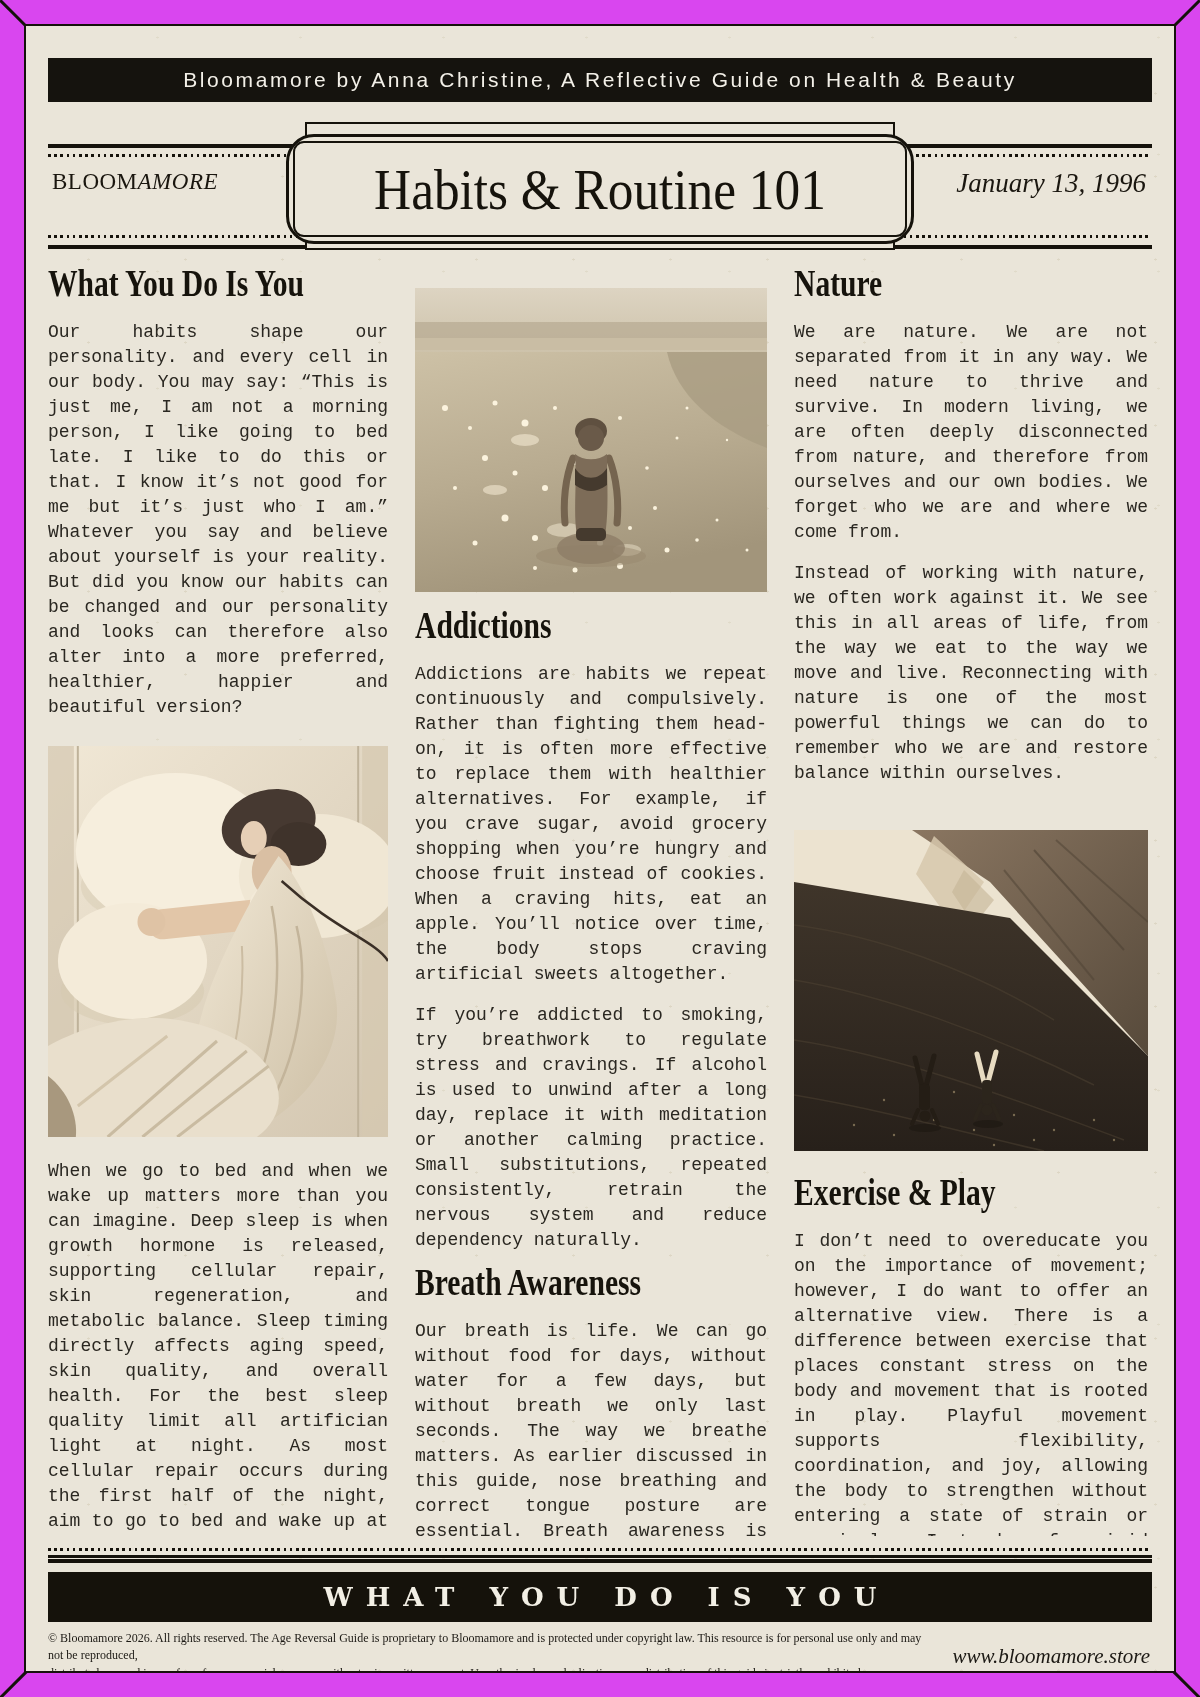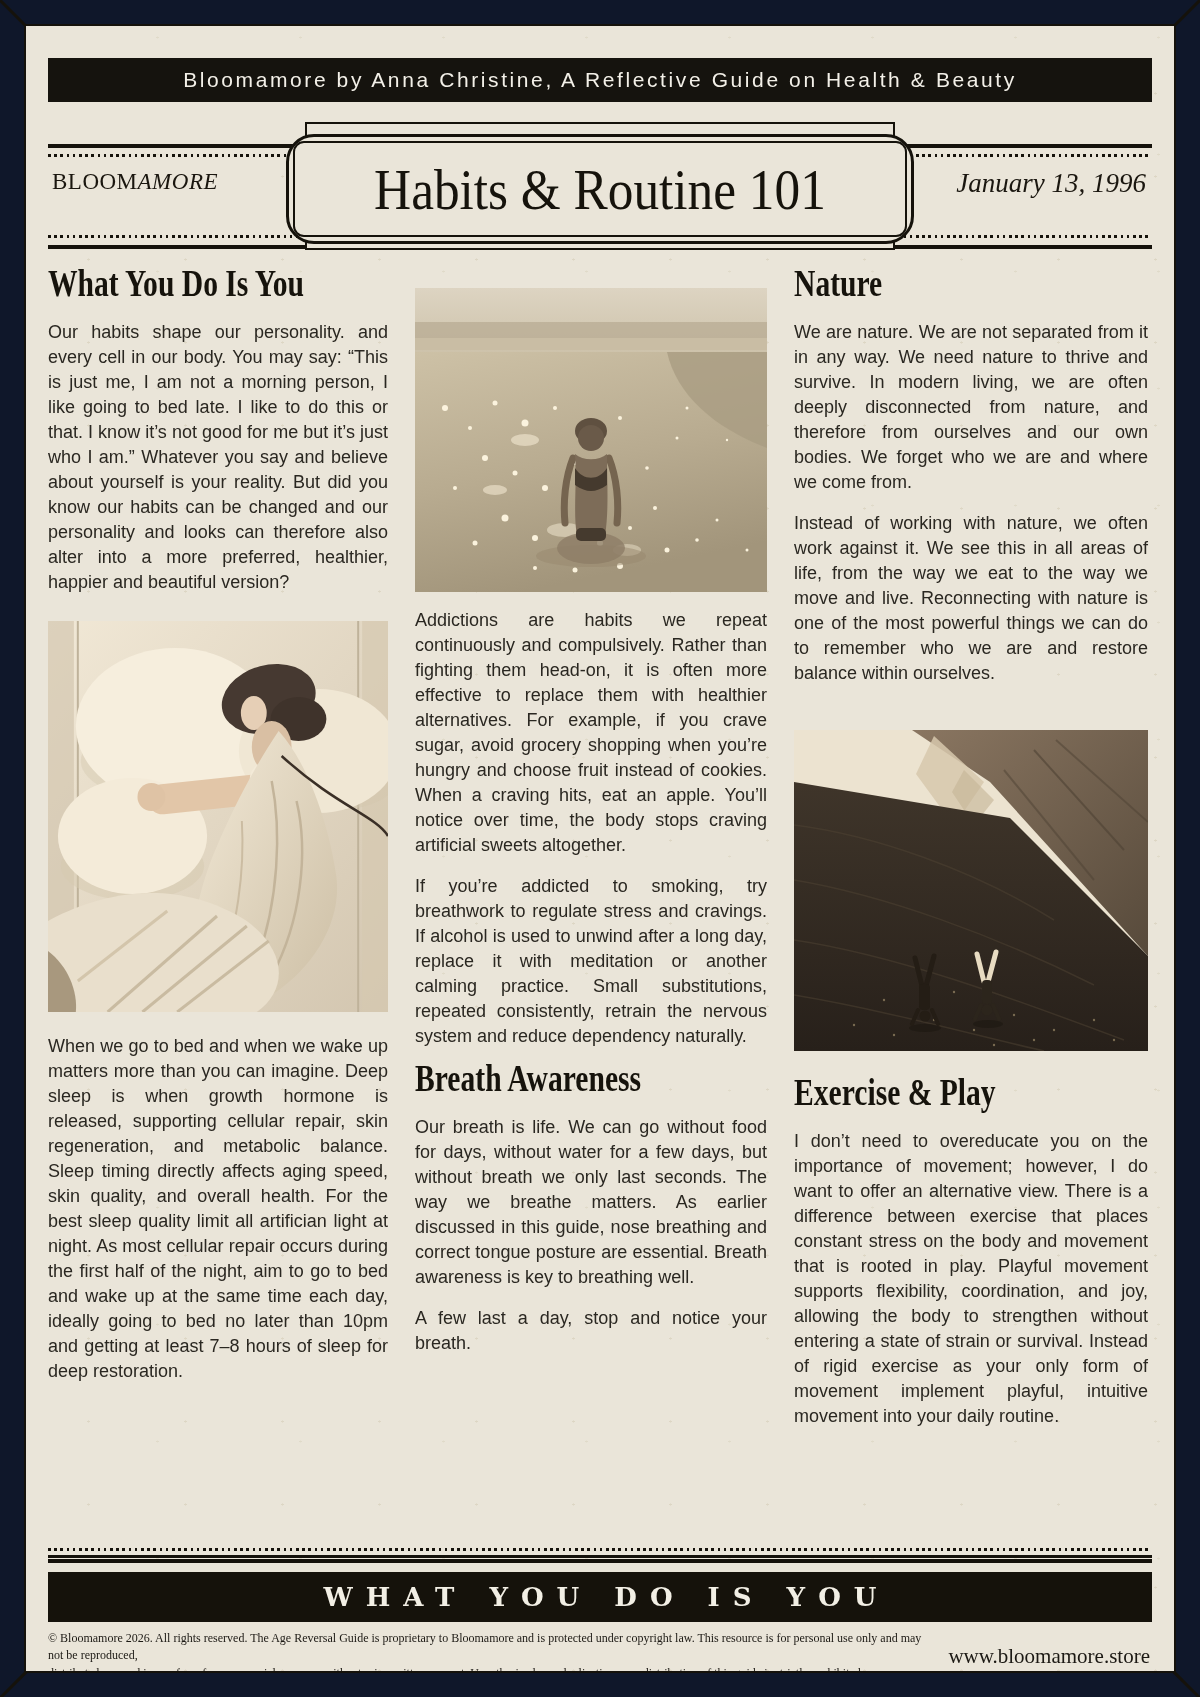--- a/index.html
+++ b/index.html
@@ -1,16 +1,16 @@
 <!DOCTYPE html>
 <html><head>
 <meta charset="utf-8">
 <style>
   html,body{margin:0;padding:0;background:#6b6b6b;}
-  .frame{position:relative;width:1200px;height:1697px;background:#0f172a;margin:0 auto;overflow:hidden;
+  .frame{position:relative;width:1200px;height:1697px;background:#d946ef;margin:0 auto;overflow:hidden;
          font-family:"Liberation Serif",serif;}
   .mitre{position:absolute;width:37px;height:2.5px;background:#15120b;}
   .mitre.tl{top:11.5px;left:-5px;transform:rotate(45deg);}
   .mitre.tr{top:11.5px;right:-5px;transform:rotate(-45deg);}
   .mitre.bl{bottom:11.5px;left:-5px;transform:rotate(-45deg);}
   .mitre.br{bottom:11.5px;right:-5px;transform:rotate(45deg);}
   .page{position:absolute;inset:24px;background:#EAE5D9;border:2px solid #15120b;padding:32px 22px 0;
         box-sizing:border-box;overflow:hidden;
         background-image:radial-gradient(#ddd6c4 1px,transparent 1.4px),radial-gradient(#e0dac9 1px,transparent 1.4px);
         background-size:97px 83px,143px 117px;background-position:14px 26px,60px 70px;}
@@ -32,35 +32,35 @@
   .title-box{position:absolute;left:50%;top:20px;transform:translateX(-50%);width:622px;height:104px;
          background:#EAE5D9;border:3.5px solid #15120b;border-radius:28px;display:flex;align-items:center;
          justify-content:center;z-index:2;}
   .title-box::after{content:"";position:absolute;inset:4px;border:2px solid #15120b;border-radius:11px;}
   .title-box span{font-size:57px;font-weight:500;color:#16130c;white-space:nowrap;display:inline-block;
          transform:scaleX(.9);}
   .columns{display:grid;grid-template-columns:340px 352px 354px;column-gap:27px;margin-top:12px;
          height:1272px;overflow:hidden;}
   h2.section{margin:0 0 7px;font-weight:600;font-size:37px;line-height:1.08;color:#16130c;}
   h2.section span{display:inline-block;transform:scaleX(.8);transform-origin:0 60%;white-space:nowrap;}
-  p.body{font-family:Liberation Sans, sans-serif;font-size:18px;line-height:25px;text-align:justify;
+  p.body{font-family:Liberation Mono, monospace;font-size:18px;line-height:25px;text-align:justify;
          margin:16px 0 10px;color:#2a2721;}
   .photo{overflow:hidden;}
   .photo svg{display:block;width:100%;height:100%;}
   .photo.bed{height:391px;margin:26px 0 22px;}
   .photo.sea{height:304px;margin:24px 0 14px;}
   .photo.mtn{height:321px;margin:44px 0 22px;}
   .sep-dot{margin-top:12px;height:3px;background-image:repeating-linear-gradient(90deg,#15120b 0 2.6px,transparent 2.6px 6.2px);}
   .sep-bar{margin-top:4px;height:8px;background:linear-gradient(#15120b 0 3px,transparent 3px 4.5px,#15120b 4.5px 8px);}
   .bottom-bar{height:50px;background:#15120b;margin-top:9px;display:flex;align-items:center;justify-content:center;}
   .bottom-bar span{color:#f2efe5;font-family:"DejaVu Serif",serif;font-size:26px;font-weight:600;
          letter-spacing:13px;text-indent:13px;white-space:nowrap;}
   .footer-row{display:flex;align-items:center;margin-top:8px;gap:16px;}
   .copyright{flex:1;text-align:left;font-size:12px;line-height:1.45;color:#1c1914;}
-  .website{font-size:21px;color:#1c1914;white-space:nowrap;padding-right:2px;}
+  .website{font-style:italic;font-size:21px;color:#1c1914;white-space:nowrap;padding-right:2px;}
 </style>
 </head>
 <body>
 
 <div class="frame">
   <div class="mitre tl"></div>
   <div class="mitre tr"></div>
   <div class="mitre bl"></div>
   <div class="mitre br"></div>
 
@@ -198,20 +198,21 @@
             <ellipse cx="176" cy="143" rx="16" ry="13" fill="#5f5040"></ellipse>
             <circle cx="176" cy="150" r="13" fill="#6a5a49"></circle>
             <path d="M158,170 C150,190 148,215 150,235" stroke="#75644f" stroke-width="7" fill="none" stroke-linecap="round"></path>
             <path d="M194,170 C202,190 204,215 202,235" stroke="#75644f" stroke-width="7" fill="none" stroke-linecap="round"></path>
             <path d="M160,166 C162,200 158,225 162,248 L190,248 C194,222 192,195 192,166 C184,173 168,173 160,166 Z" fill="#7d6c58"></path>
             <path d="M160,180 C168,193 184,193 192,180 L192,197 C180,205 172,205 160,197 Z" fill="#453a2e"></path>
             <rect x="161" y="240" width="30" height="13" rx="5" fill="#453a2e"></rect>
           </svg>
         </div>
 
+        <h2 class="section"><span>Addictions</span></h2>
         <p class="body">Addictions are habits we repeat continuously and compulsively. Rather than fighting them head-on, it is often more effective to replace them with healthier alternatives. For example, if you crave sugar, avoid grocery shopping when you’re hungry and choose fruit instead of cookies. When a craving hits, eat an apple. You’ll notice over time, the body stops craving artificial sweets altogether.</p>
         <p class="body">If you’re addicted to smoking, try breathwork to regulate stress and cravings. If alcohol is used to unwind after a long day, replace it with meditation or another calming practice. Small substitutions, repeated consistently, retrain the nervous system and reduce dependency naturally.</p>
 
         <h2 class="section"><span>Breath Awareness</span></h2>
         <p class="body">Our breath is life. We can go without food for days, without water for a few days, but without breath we only last seconds. The way we breathe matters. As earlier discussed in this guide, nose breathing and correct tongue posture are essential. Breath awareness is key to breathing well.</p>
         <p class="body">A few last a day, stop and notice your breath.</p>
       </div>
 
       <div class="col">
         <h2 class="section"><span>Nature</span></h2>

